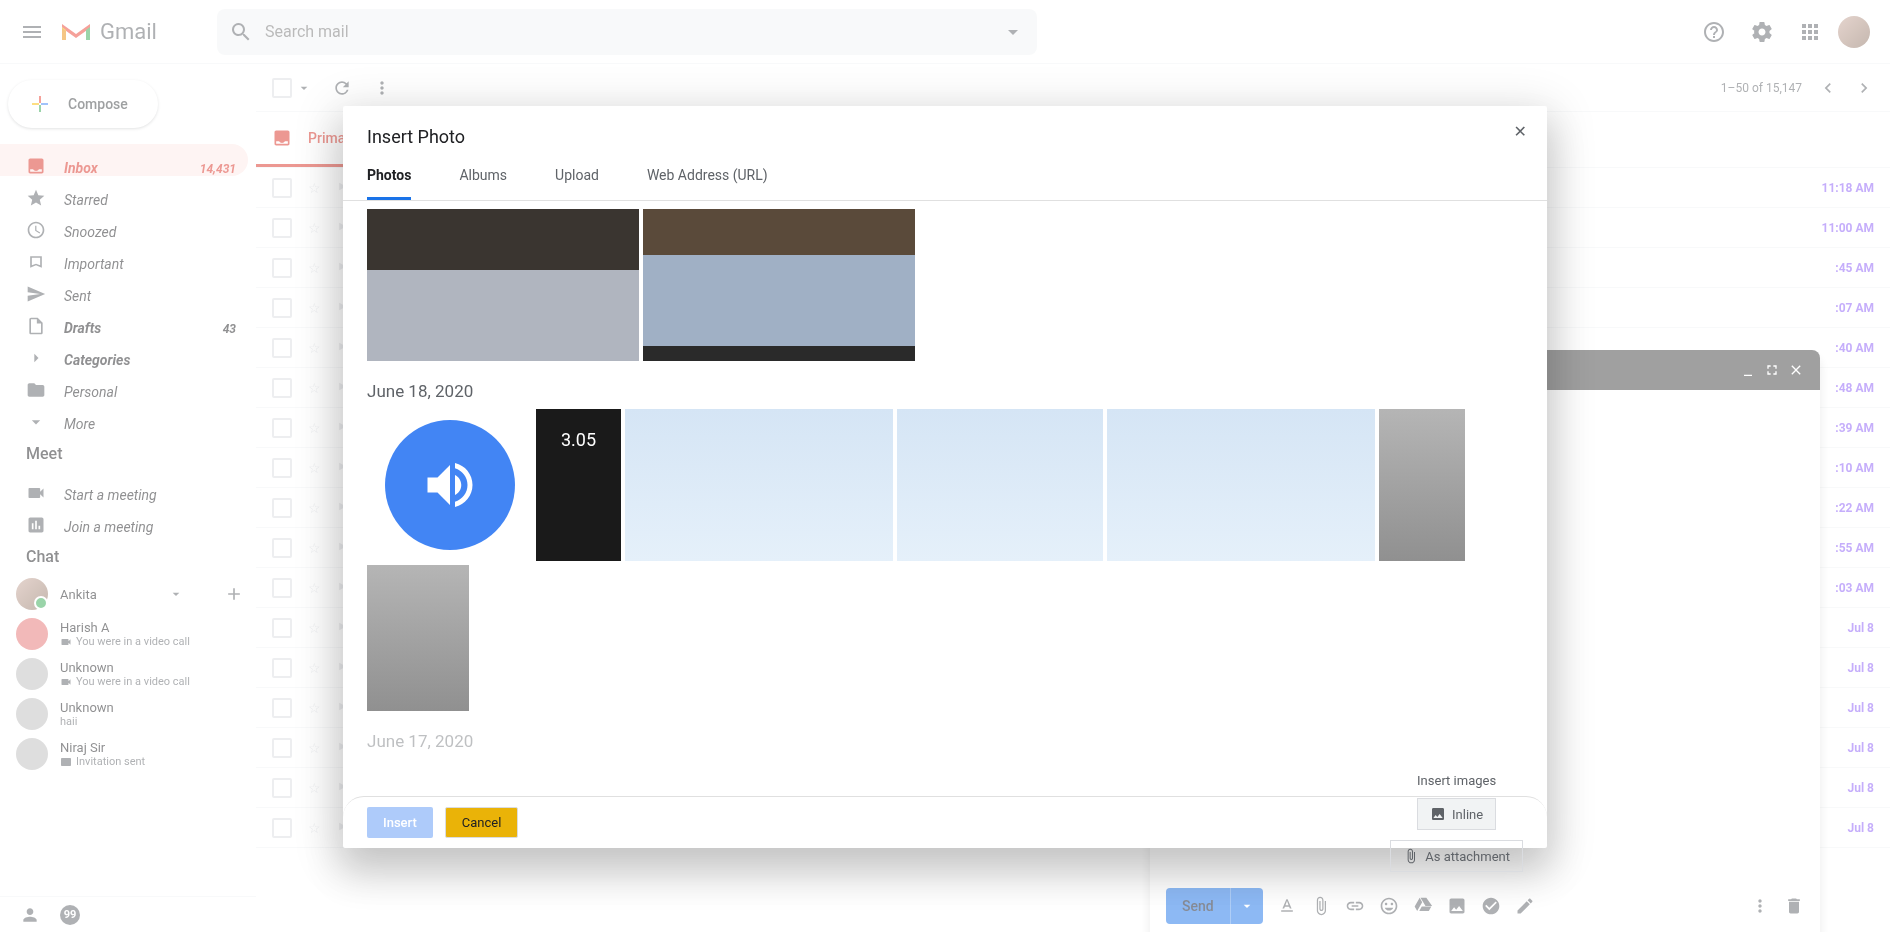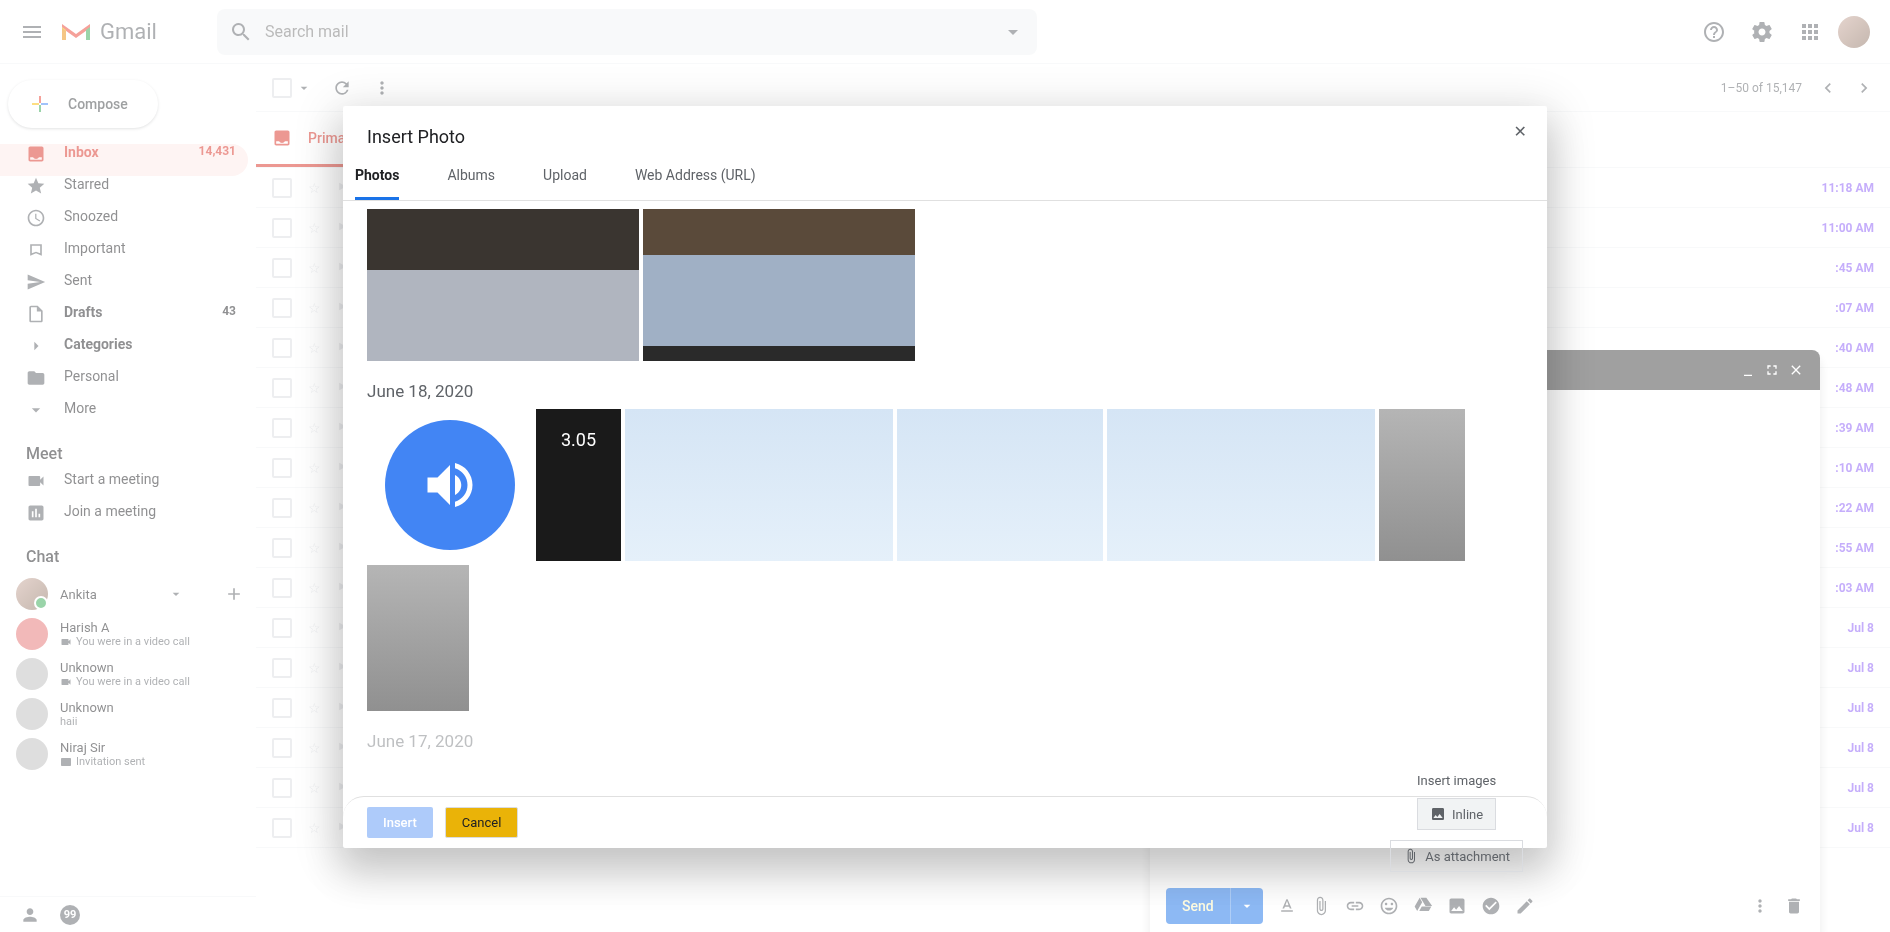--- a/index.html
+++ b/index.html
@@ -17,21 +17,21 @@
 .search-dropdown { margin-left: auto; }
 .header-right { margin-left: auto; display: flex; align-items: center; gap: 8px; padding-right: 12px; }
 .icon-btn { width: 40px; height: 40px; display: flex; align-items: center; justify-content: center; border-radius: 50%; cursor: pointer; color: #5f6368; }
 .avatar { width: 32px; height: 32px; border-radius: 50%; background: linear-gradient(135deg, #c9a89b, #8b6f5e); }
 
 
 .sidebar { position: absolute; left: 0; top: 64px; width: 256px; height: calc(100% - 64px); background: #fff; overflow-y: auto; }
 .compose-btn { margin: 16px 8px; height: 48px; width: 150px; border-radius: 24px; box-shadow: 0 1px 3px rgba(60,64,67,0.3); display: flex; align-items: center; padding: 0 20px; cursor: pointer; background: #fff; }
 .compose-plus { width: 24px; height: 24px; margin-right: 16px; }
 .compose-text { font-size: 14px; color: #3c4043; font-weight: 500; }
-.nav-item { height: 32px; display: flex; align-items: flex-start; padding: 0 12px 0 26px; border-radius: 0 16px 16px 0; margin-right: 8px; cursor: pointer; font-size: 14px; color: #202124; }
+.nav-item { height: 32px; display: flex; align-items: flex-end; padding: 0 12px 0 26px; border-radius: 0 16px 16px 0; margin-right: 8px; cursor: pointer; font-size: 14px; color: #202124; font-style: italic; }
 .nav-item.active { background: #fce8e6; color: #d93025; font-weight: 700; }
 .nav-item .nav-icon { width: 20px; margin-right: 18px; color: #5f6368; display: flex; align-items: center; }
 .nav-item.active .nav-icon { color: #d93025; }
 .nav-item .count { margin-left: auto; font-size: 12px; font-weight: 700; }
 .nav-item.bold { font-weight: 700; }
 .section-head { font-size: 16px; font-weight: 500; padding: 12px 26px 8px; color: #202124; }
 .chat-item { display: flex; align-items: center; padding: 4px 12px 4px 16px; font-size: 13px; }
 .chat-avatar { width: 32px; height: 32px; border-radius: 50%; background: #ccc; margin-right: 12px; flex-shrink: 0; position: relative; }
 .chat-avatar.online::after { content: ''; position: absolute; bottom: 0; right: 0; width: 10px; height: 10px; background: #34a853; border: 2px solid #fff; border-radius: 50%; }
 .chat-info { flex: 1; }
@@ -55,32 +55,32 @@
 .mail-subject { flex: 1; white-space: nowrap; overflow: hidden; text-overflow: ellipsis; color: #5f6368; }
 .mail-subject .subj { font-weight: 700; color: #202124; }
 .mail-time { font-weight: 700; font-size: 12px; color: #8b5cf6; min-width: 60px; text-align: right; }
 
 
 .compose-window { position: absolute; right: 70px; bottom: 0; width: 670px; background: #fff; box-shadow: 0 8px 10px 1px rgba(0,0,0,0.14); z-index: 3; border-radius: 8px 8px 0 0; overflow: hidden; }
 .compose-header { height: 40px; background: #404040; color: #fff; display: flex; align-items: center; padding: 0 16px; font-size: 14px; }
 .compose-header-right { margin-left: auto; display: flex; gap: 8px; }
 .compose-body { height: 490px; background: #fff; }
 .compose-toolbar { height: 52px; display: flex; align-items: center; padding: 0 16px; gap: 14px; }
-.send-btn { background: #1a73e8; color: #fef9c3; height: 36px; border-radius: 4px; display: flex; align-items: center; font-size: 14px; font-weight: 500; cursor: pointer; }
+.send-btn { background: #1a73e8; color: #0f172a; height: 36px; border-radius: 4px; display: flex; align-items: center; font-size: 14px; font-weight: 500; cursor: pointer; }
 .send-main { padding: 0 16px; }
 .send-drop { padding: 0 8px; border-left: 1px solid rgba(255,255,255,0.3); height: 100%; display: flex; align-items: center; }
 .compose-tool-right { margin-left: auto; display: flex; gap: 14px; color: #5f6368; }
 
 
 .modal-overlay { position: absolute; inset: 0; z-index: 10; display: flex; align-items: flex-start; justify-content: center; padding-top: 106px; }
 .modal { width: 1204px; height: 742px; background: #fff; border-radius: 2px; box-shadow: 0 24px 38px 3px rgba(0,0,0,0.14), 0 9px 46px 8px rgba(0,0,0,0.12); display: flex; flex-direction: column; position: relative; }
 .modal-head { padding: 20px 24px 0; }
 .modal-title { font-size: 18px; color: #202124; }
 .modal-close { position: absolute; top: 16px; right: 20px; cursor: pointer; color: #5f6368; font-size: 16px; }
-.modal-tabs { display: flex; gap: 48px; padding: 20px 12px 0; border-bottom: 1px solid #e0e0e0; }
+.modal-tabs { display: flex; gap: 48px; padding: 20px 24px 0; border-bottom: 1px solid #e0e0e0; }
 .modal-tab { font-size: 14px; color: #5f6368; padding-bottom: 14px; cursor: pointer; }
 .modal-tab.active { color: #202124; font-weight: 700; border-bottom: 3px solid #1a73e8; }
 .modal-body { flex: 1; overflow-y: auto; padding: 8px 24px; }
 .date-header { font-size: 17px; color: #5f6368; margin: 20px 0 8px; }
 .photo-row { display: flex; flex-wrap: wrap; gap: 4px; }
 .photo-thumb { height: 152px; background: #e0e0e0; cursor: pointer; position: relative; }
 .thumb-laptop1 { width: 272px; background: linear-gradient(#3a3530 40%, #b0b5bf 40%); }
 .thumb-laptop2 { width: 272px; background: linear-gradient(#5a4a3a 30%, #a0b0c5 30% 90%, #2a2a2a 90%); }
 .thumb-speaker { width: 165px; background: #fff; display:flex; align-items:center; justify-content:center; }
 .speaker-circle { width: 130px; height: 130px; border-radius: 50%; background: #4285f4; display: flex; align-items: center; justify-content: center; }

